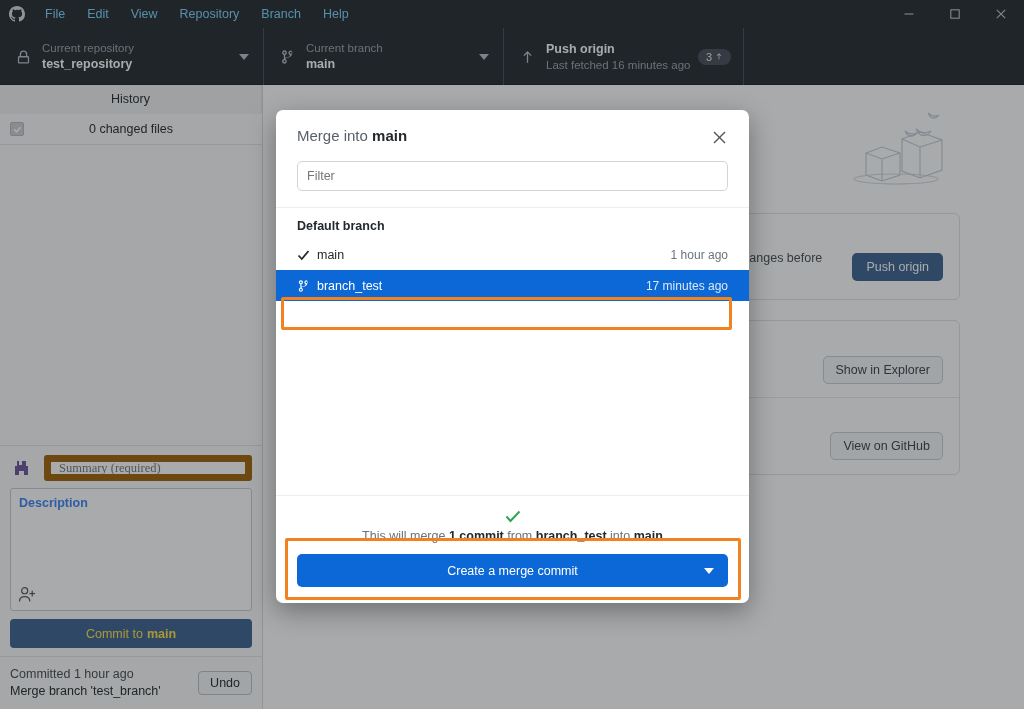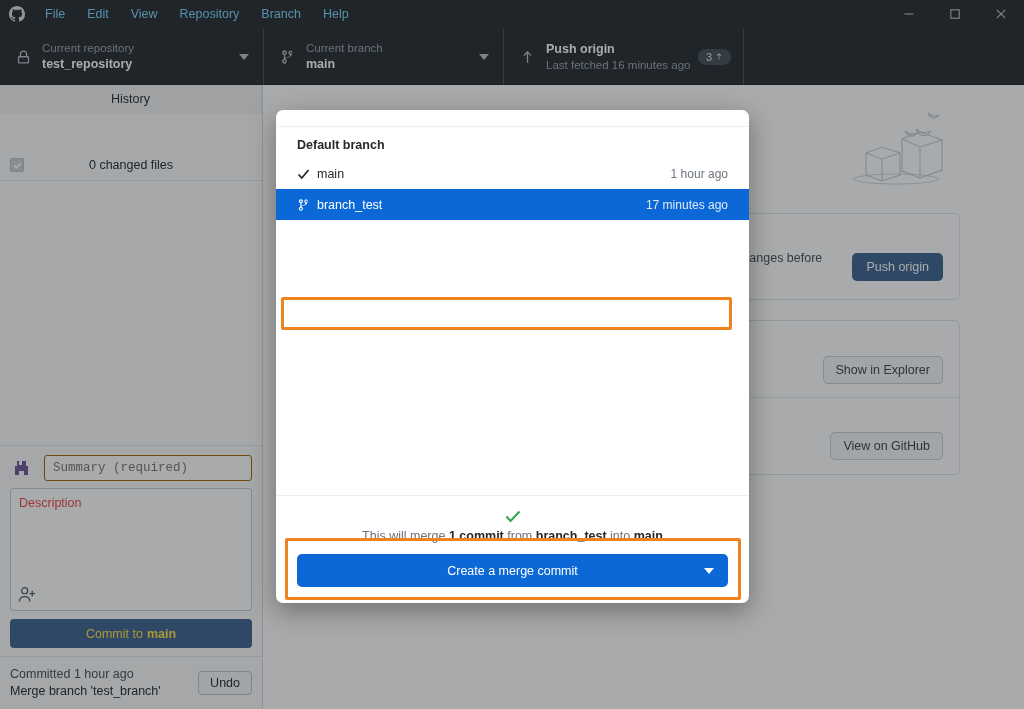--- a/index.html
+++ b/index.html
@@ -103,21 +103,21 @@
     font-size: 12.5px; color: #24292e;
     border-bottom: 2px solid transparent;
     cursor: default;
   }
   .tab.active { border-bottom: 2px solid #1565c0; color: #24292e; }
   .tab:not(.active) { border-right: 1px solid #e1e4e8; }
 
   .changed-row {
     height: 31px; display: flex; align-items: center;
     border-bottom: 1px solid #e1e4e8;
-    background: #fafafa; padding: 0 10px; margin-top: 36px;
+    background: #fafafa; padding: 0 10px;
   }
   .chk {
     width: 14px; height: 14px; border: 1px solid #b6bcc2;
     background: #cdd1d5; border-radius: 2px;
     display: flex; align-items: center; justify-content: center;
     flex: 0 0 14px;
   }
   .chk svg { width: 9px; height: 9px; stroke: #ffffff; stroke-width: 2; fill: none; }
   .changed-label {
     flex: 1; text-align: center; font-size: 12.5px; color: #24292e;
@@ -127,30 +127,30 @@
 
   
   .commit-form { padding: 9px 10px 8px 10px; border-top: 1px solid #e1e4e8; }
   .summary-row { display: flex; align-items: center; gap: 8px; }
   .avatar {
     width: 26px; height: 26px; flex: 0 0 26px;
     display: flex; align-items: center; justify-content: center;
   }
   .avatar svg { width: 22px; height: 22px; fill: #6f5499; }
   .summary-input {
-    flex: 1; height: 26px; border: 1px solid #a16207; border-radius: 3px;
+    flex: 1; height: 26px; border: 7px solid #a16207; border-radius: 3px;
     background: #fff; font-size: 12.5px; color: #6a737d;
-    padding: 0 8px; font-family: Liberation Mono, monospace;
+    padding: 0 8px; font-family: Liberation Serif, serif;
   }
   .desc-box {
     margin-top: 7px; height: 123px; border: 1px solid #c9ced3;
     border-radius: 3px; background: #fff; padding: 7px 8px;
     position: relative;
   }
-  .desc-ph { font-size: 12.5px; color: #ef4444; }
+  .desc-ph { font-size: 12.5px; color: #3b82f6; font-weight: bold; }
   .coauthor {
     position: absolute; left: 7px; bottom: 6px;
     width: 20px; height: 18px;
   }
   .coauthor svg { width: 19px; height: 17px; stroke: #54585c; fill: none; stroke-width: 1.3; }
   .commit-btn {
     margin-top: 8px; width: 100%; height: 29px;
     background: #3c6190; border: none; border-radius: 4px;
     color: #fde047; font-size: 12.5px;
     font-family: "Liberation Sans", sans-serif;
@@ -503,20 +503,34 @@
             </div>
           </div>
         </div>
       </div>
     </div>
   </div>
 
   <div class="overlay"></div>
 
   <div class="modal">
+    <div class="modal-head">
+      <div class="modal-title-row">
+        <div class="modal-title">
+          <span>Merge into </span><b>main</b>
+        </div>
+        <div class="modal-close">
+          <svg viewBox="0 0 13 13">
+              <line x1="1" y1="1" x2="12" y2="12"></line>
+              <line x1="12" y1="1" x2="1" y2="12"></line>
+            </svg>
+        </div>
+      </div>
+      <input class="filter-input" placeholder="Filter" style="">
+    </div>
 
     <div class="branch-scroll">
       <div class="group-head">Default branch</div>
       <div class="branch-row">
         <div class="bi check-glyph">
           <svg viewBox="0 0 13 14">
               <polyline points="1.5,7.5 4.8,11 11.5,3"></polyline>
             </svg>
         </div>
         <div class="bname">main</div>

